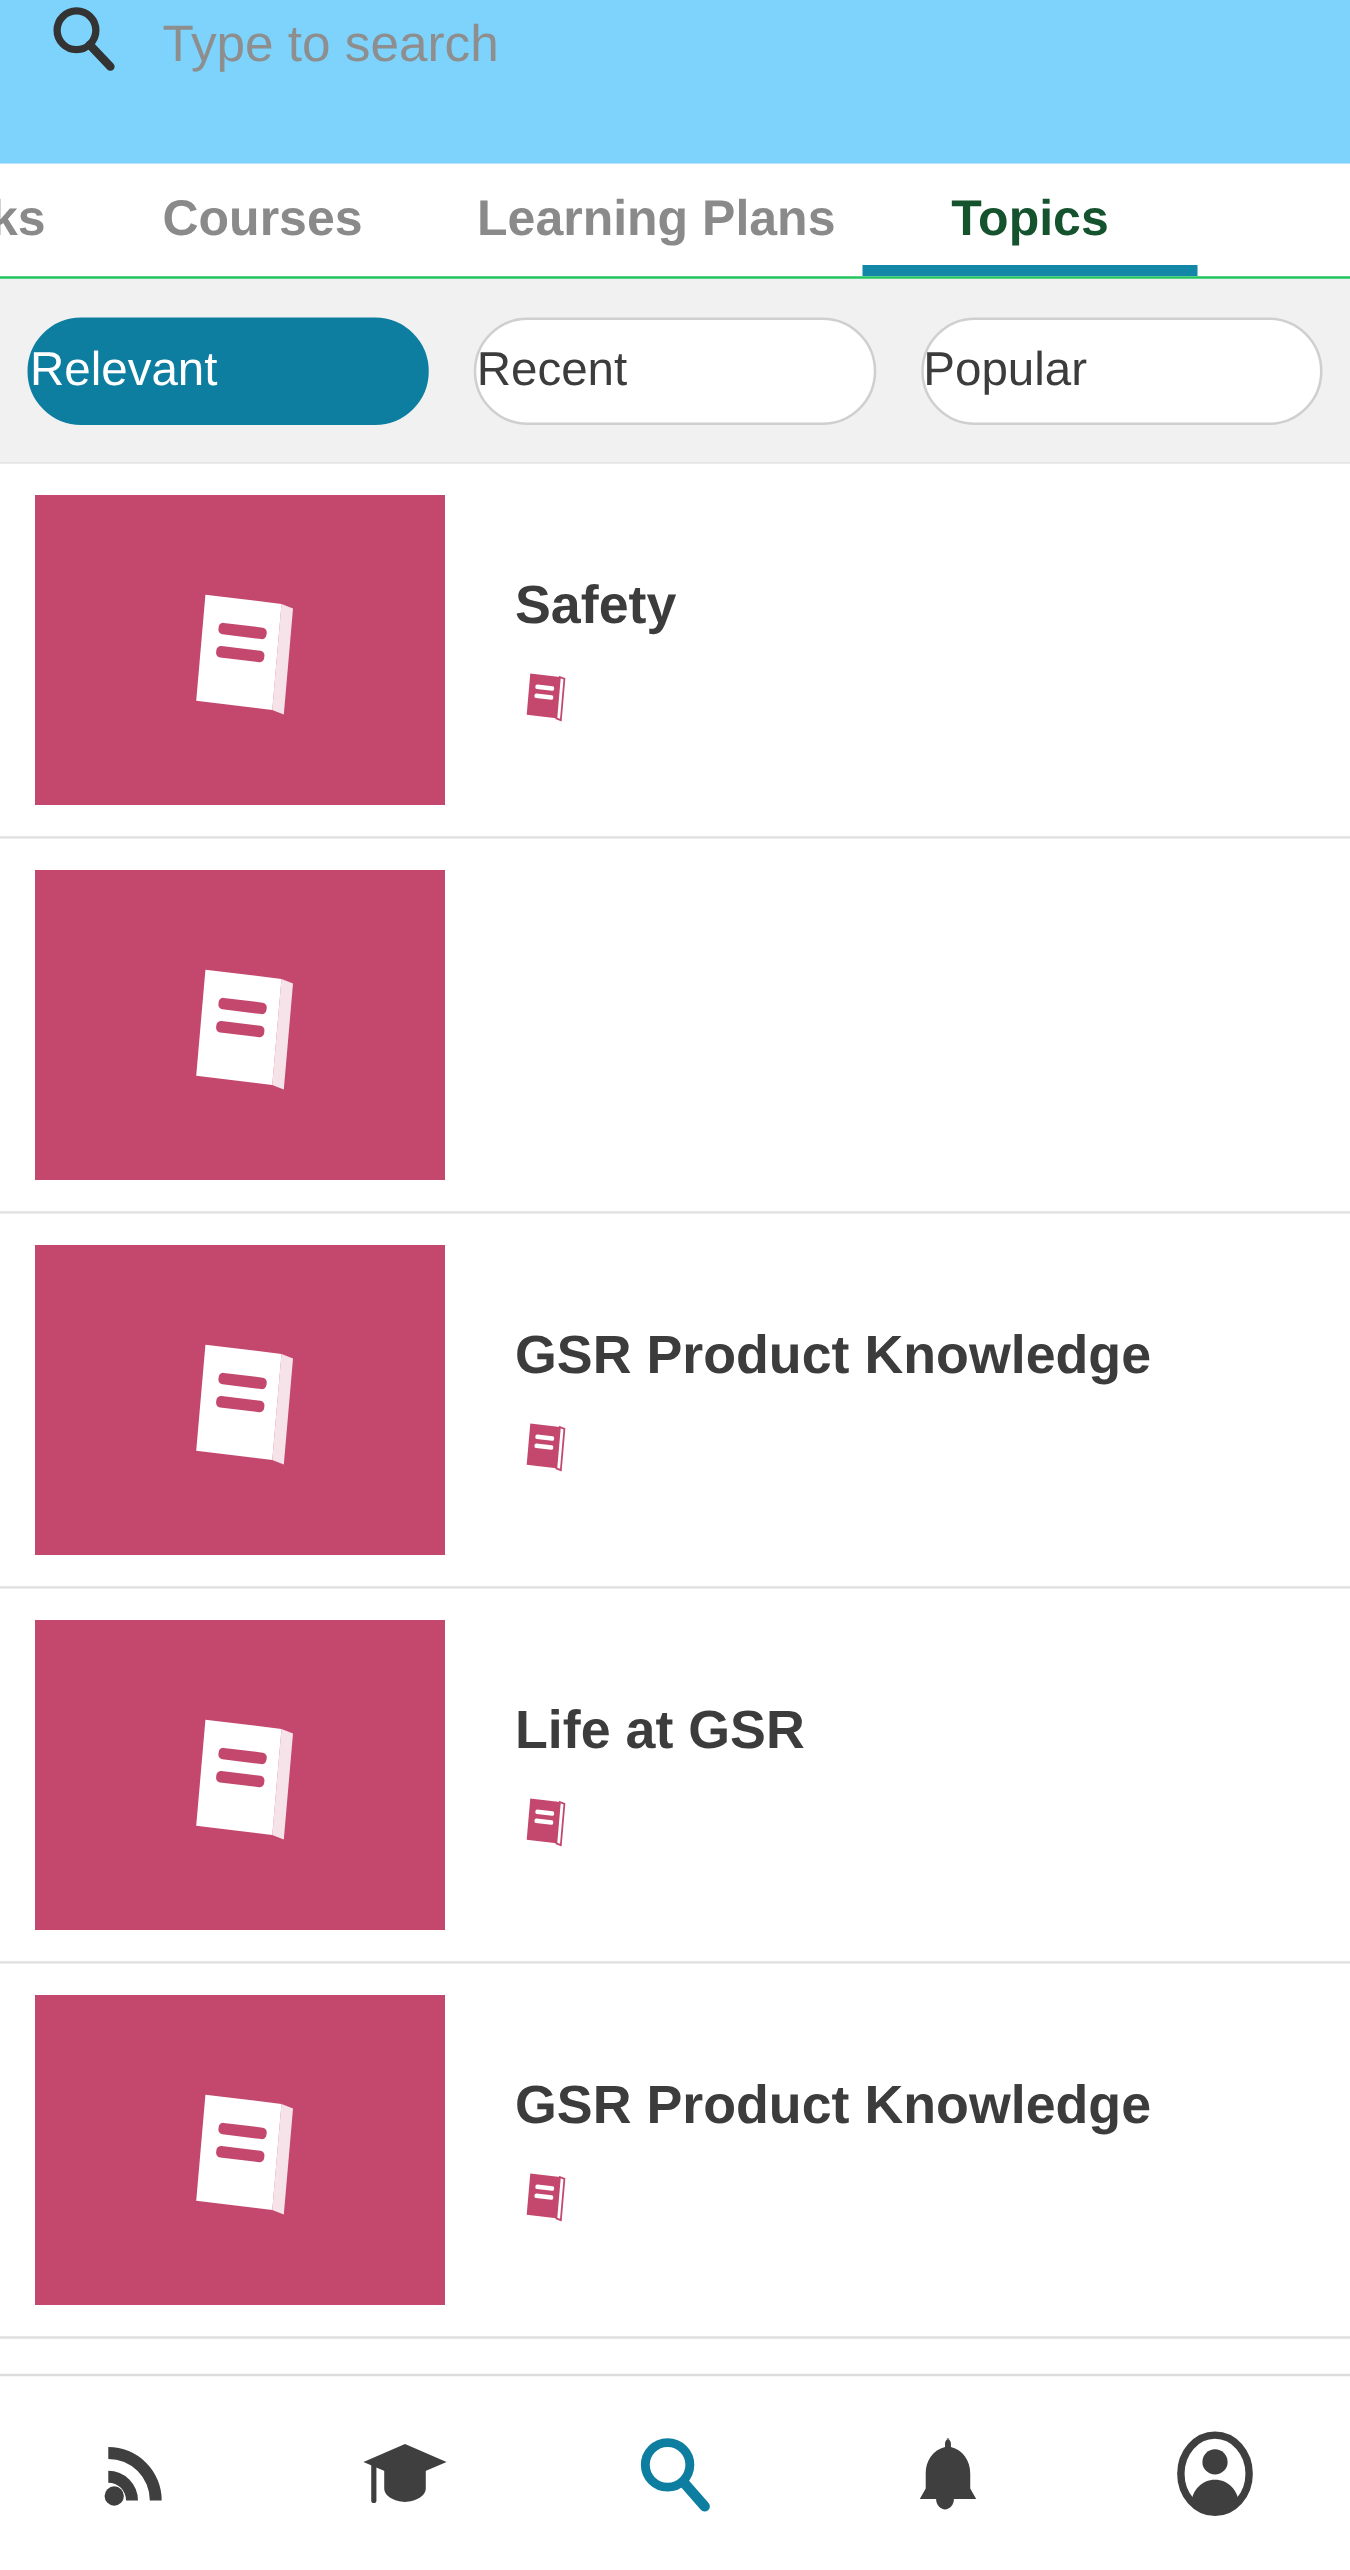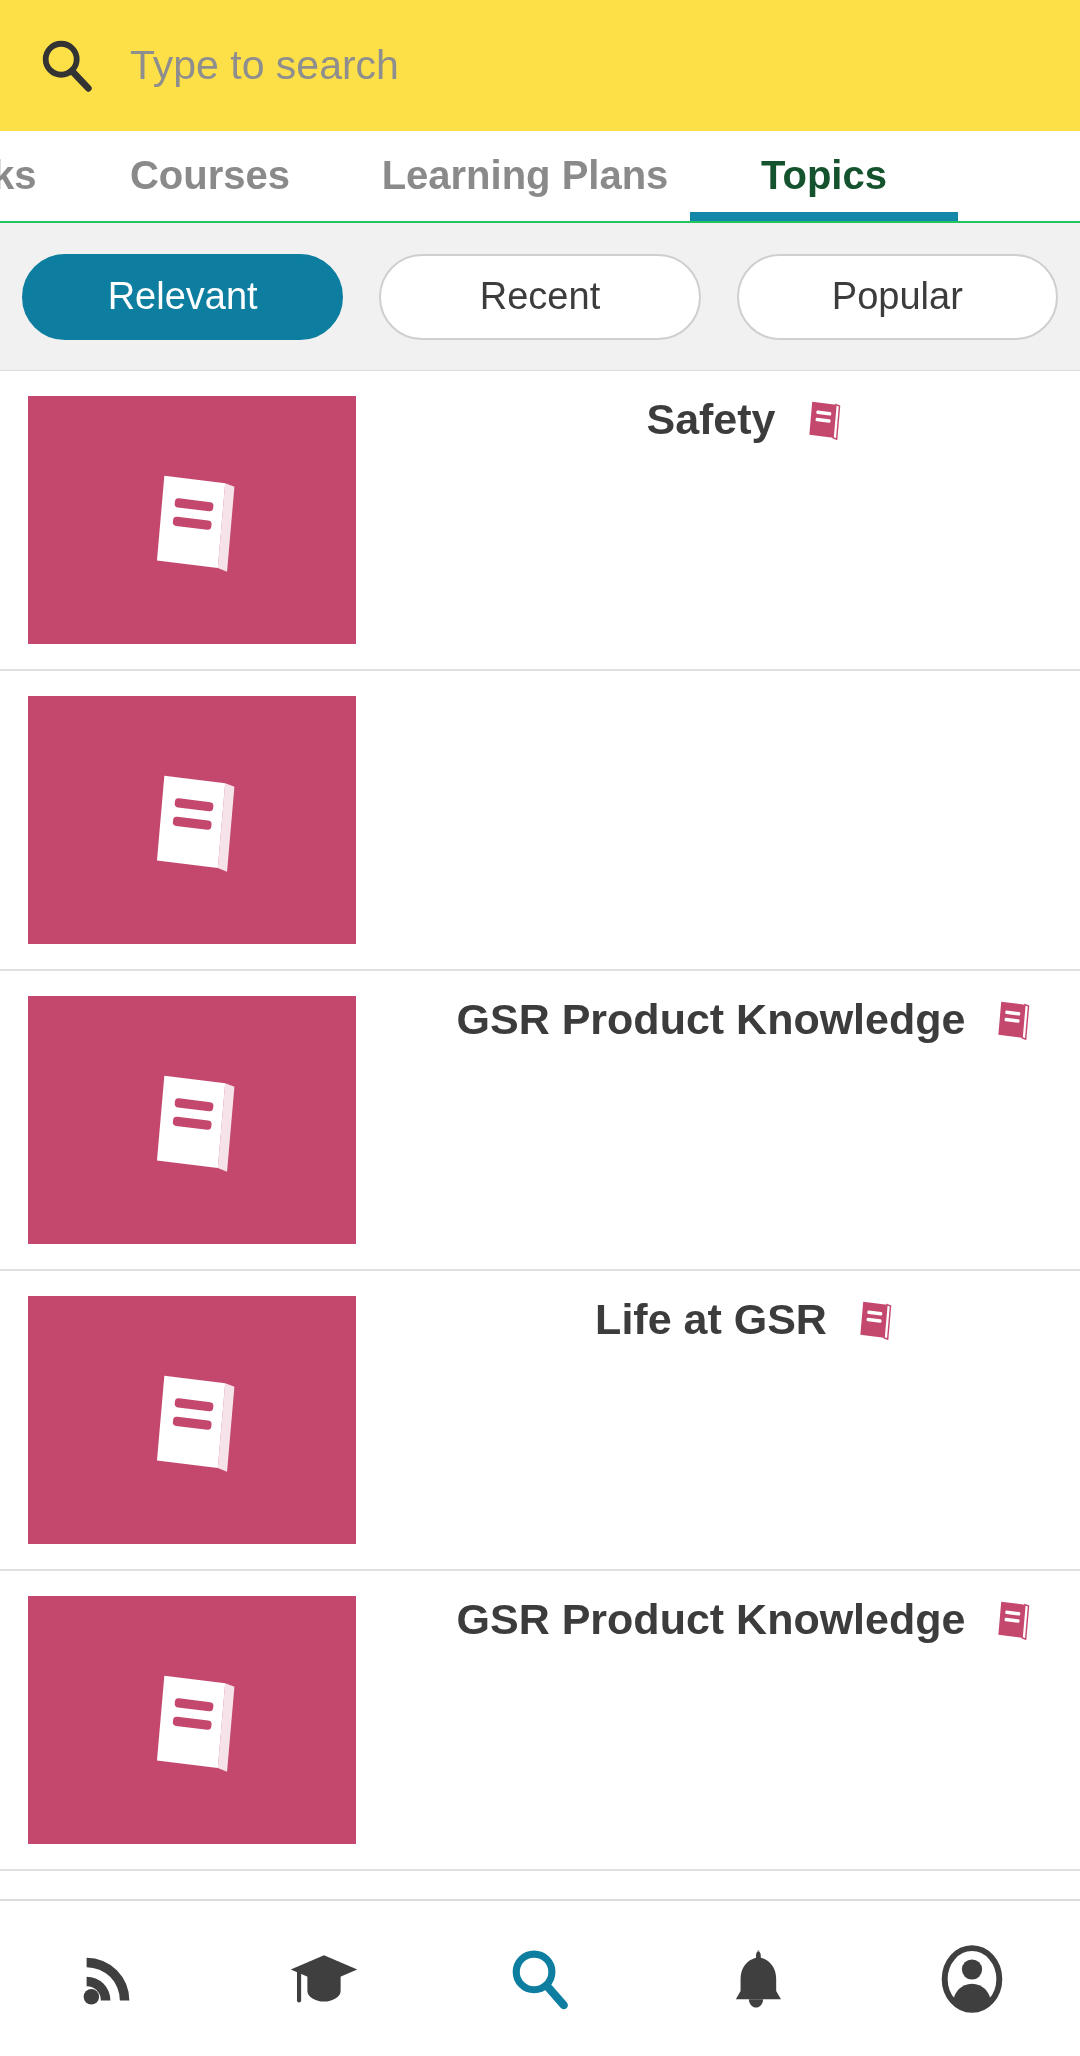--- a/index.html
+++ b/index.html
@@ -7,23 +7,23 @@
     width:1080px; height:2056px;
     background:#ffffff;
     font-family:"Liberation Sans", sans-serif;
     overflow:hidden;
   }
   #app { width:1080px; height:2056px; display:flex; flex-direction:column; background:#fff; }
 
   
   .searchbar {
     height:131px; flex:0 0 131px;
-    display:flex; align-items:center;
+    display:flex; align-items:flex-start;
     padding:0 0 0 36px;
-    background:#fde047;
+    background:#7dd3fc;
   }
   .search-icon { width:62px; height:62px; flex:0 0 62px; display:block; }
   .search-input {
     flex:1 1 auto; border:none; outline:none; background:transparent;
     font-family:"Liberation Sans", sans-serif;
     font-size:41px; color:#3d3d3d;
     padding-left:32px; height:70px;
   }
   .search-input::placeholder { color:#8e8e8e; opacity:1; }
 
@@ -54,21 +54,21 @@
   
   .filterbar {
     flex:0 0 148px; height:148px;
     background:#f1f1f1;
     display:flex; align-items:center;
     padding:0 22px; gap:36px;
     border-bottom:1px solid #dcdcdc;
   }
   .pill {
     flex:1 1 0; height:86px; border-radius:43px;
-    display:flex; align-items:center; justify-content:center;
+    display:flex; align-items:center; justify-content:flex-start;
     font-size:38px; font-family:"Liberation Sans", sans-serif;
     background:#ffffff; color:#3c3c3c;
     border:2px solid #cfcfcf; cursor:pointer;
   }
   .pill.active {
     background:#0d7ea0; color:#ffffff; border-color:#0d7ea0;
   }
 
   
   .list { flex:1 1 auto; background:#fff; overflow:hidden; }
@@ -78,21 +78,21 @@
     padding-left:28px; background:#fff; cursor:pointer;
   }
   .thumb {
     width:328px; height:248px; flex:0 0 328px;
     background:#c4486e;
     display:flex; align-items:center; justify-content:center;
   }
   .thumb svg { width:118px; height:118px; display:block; }
   .row-body {
     flex:1 1 auto; height:248px;
-    display:flex; flex-direction:row; justify-content:center;
+    display:flex; flex-direction:column; justify-content:center;
     padding-left:56px; gap:24px;
   }
   .row-title {
     font-size:43px; font-weight:bold; color:#3c3c3c;
     font-family:"Liberation Sans", sans-serif; line-height:1.1;
   }
   .badge-icon { width:46px; height:46px; display:block; }
 
   
   .bottomnav {

